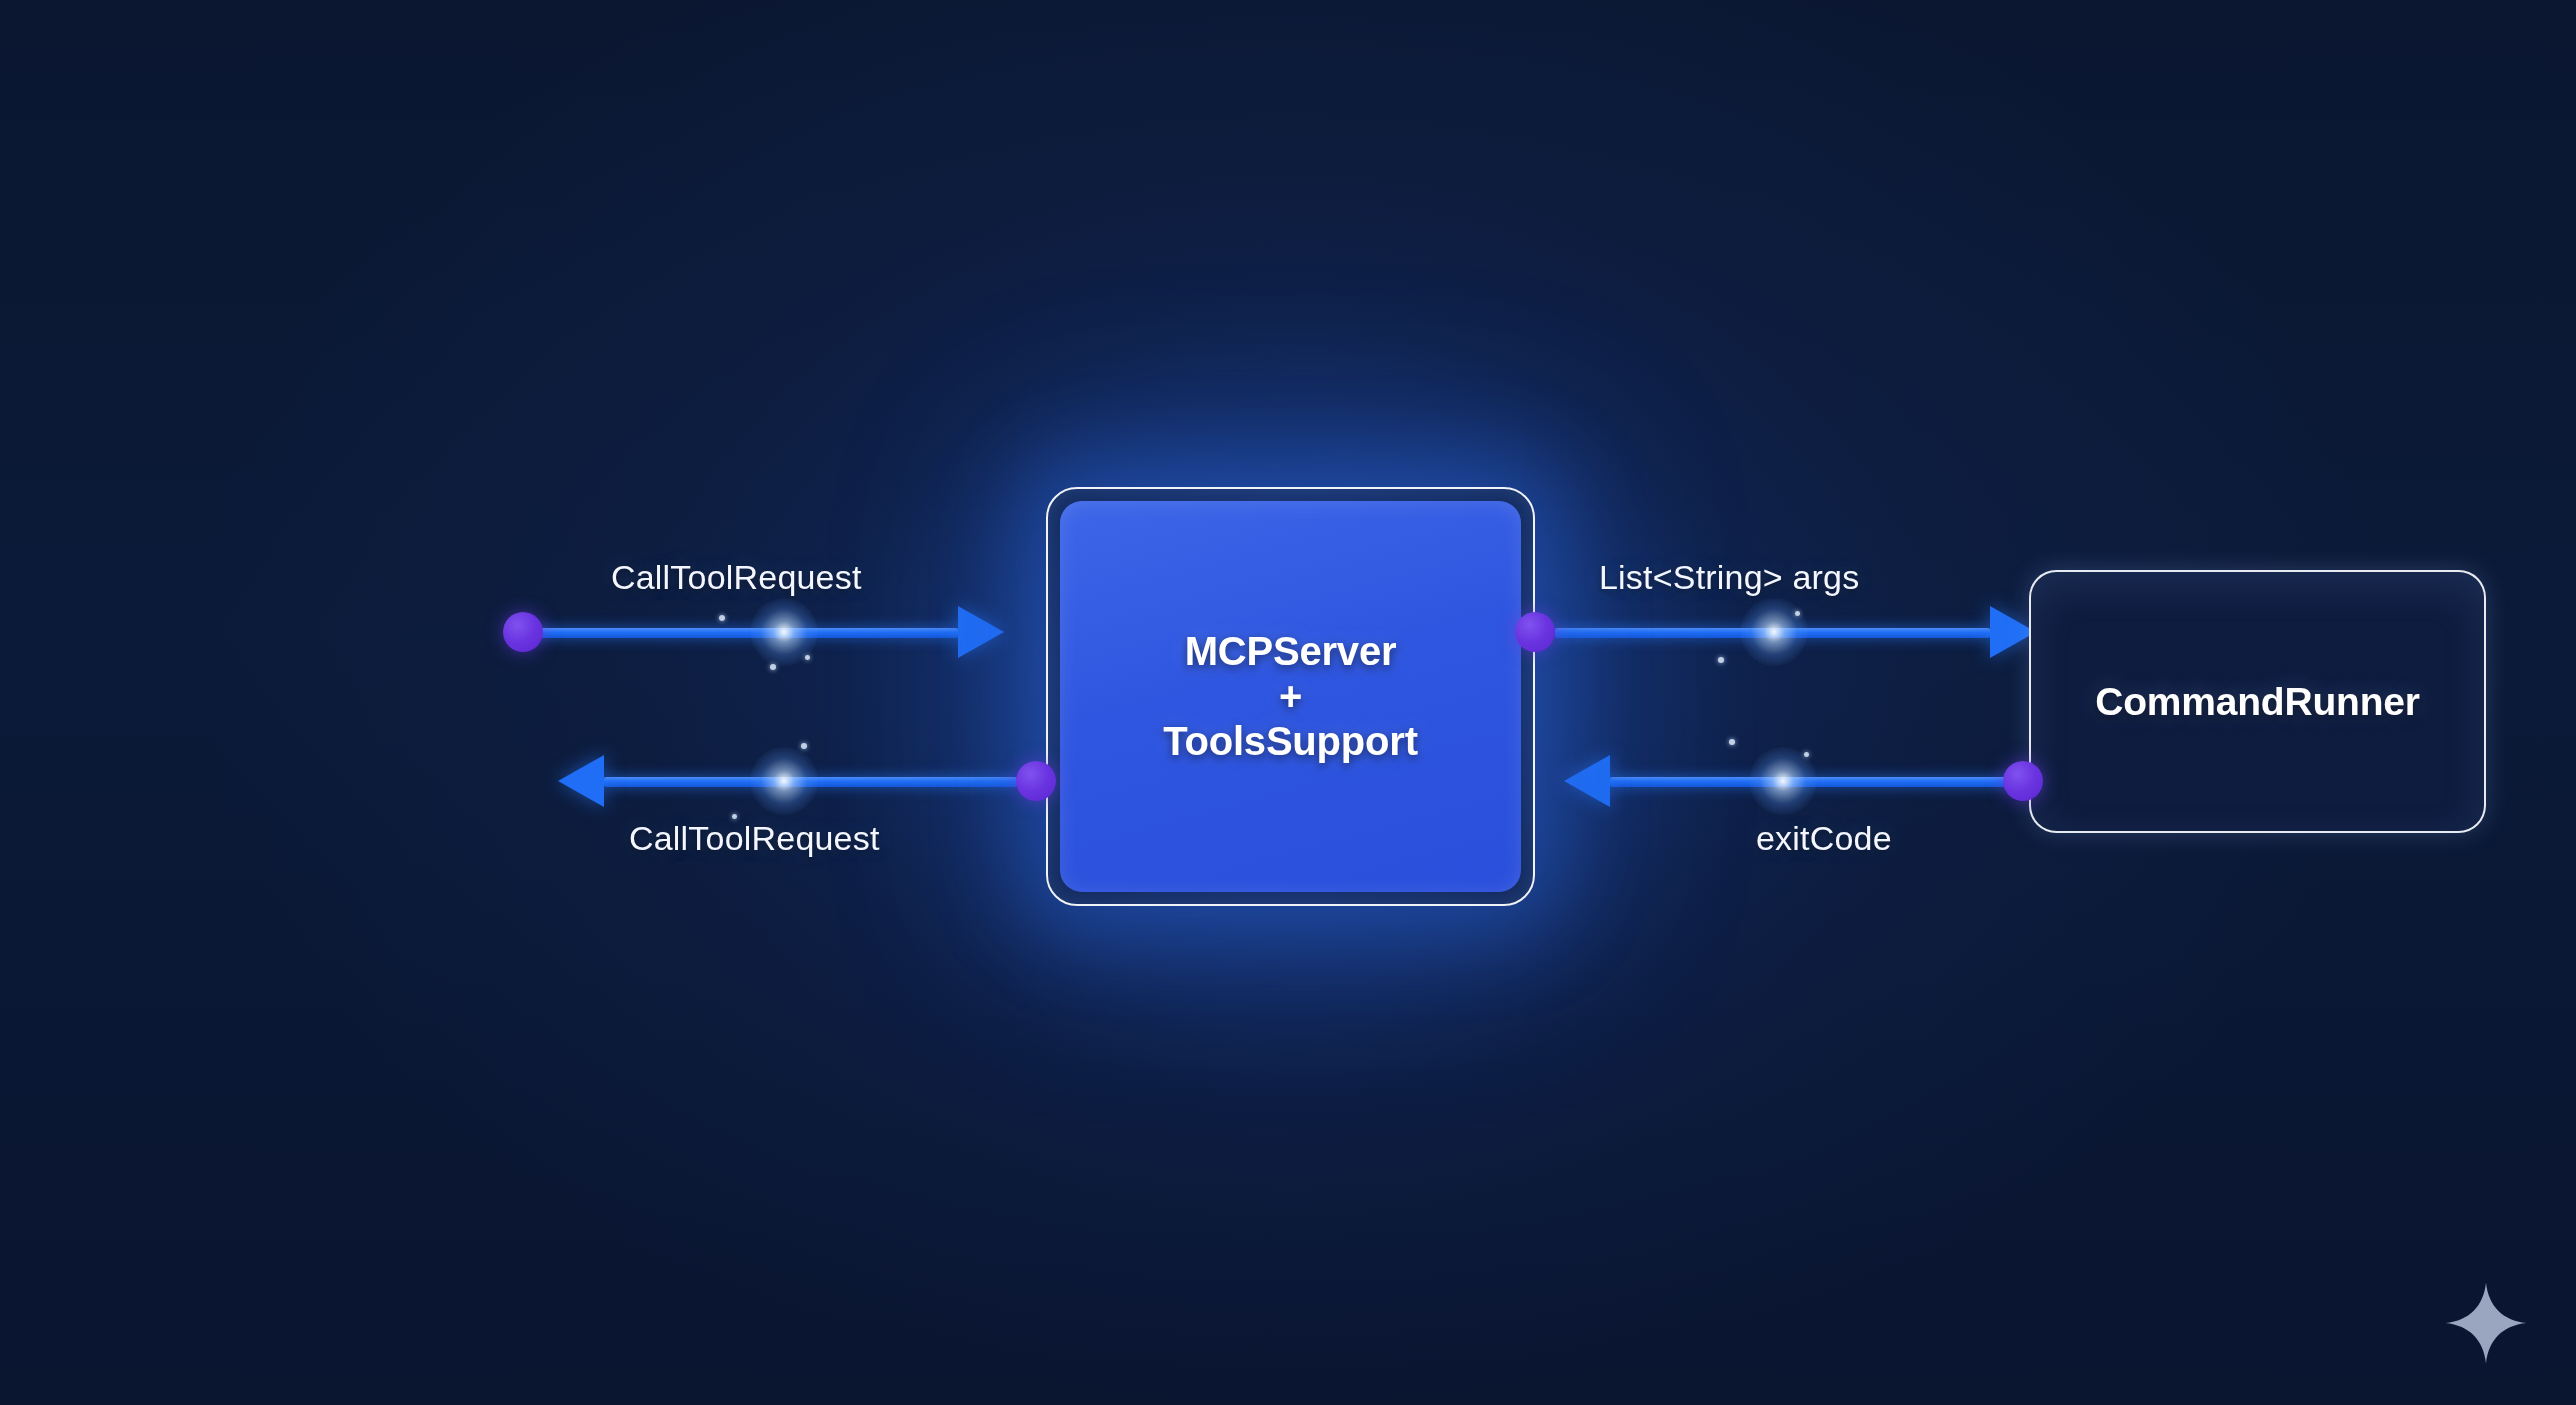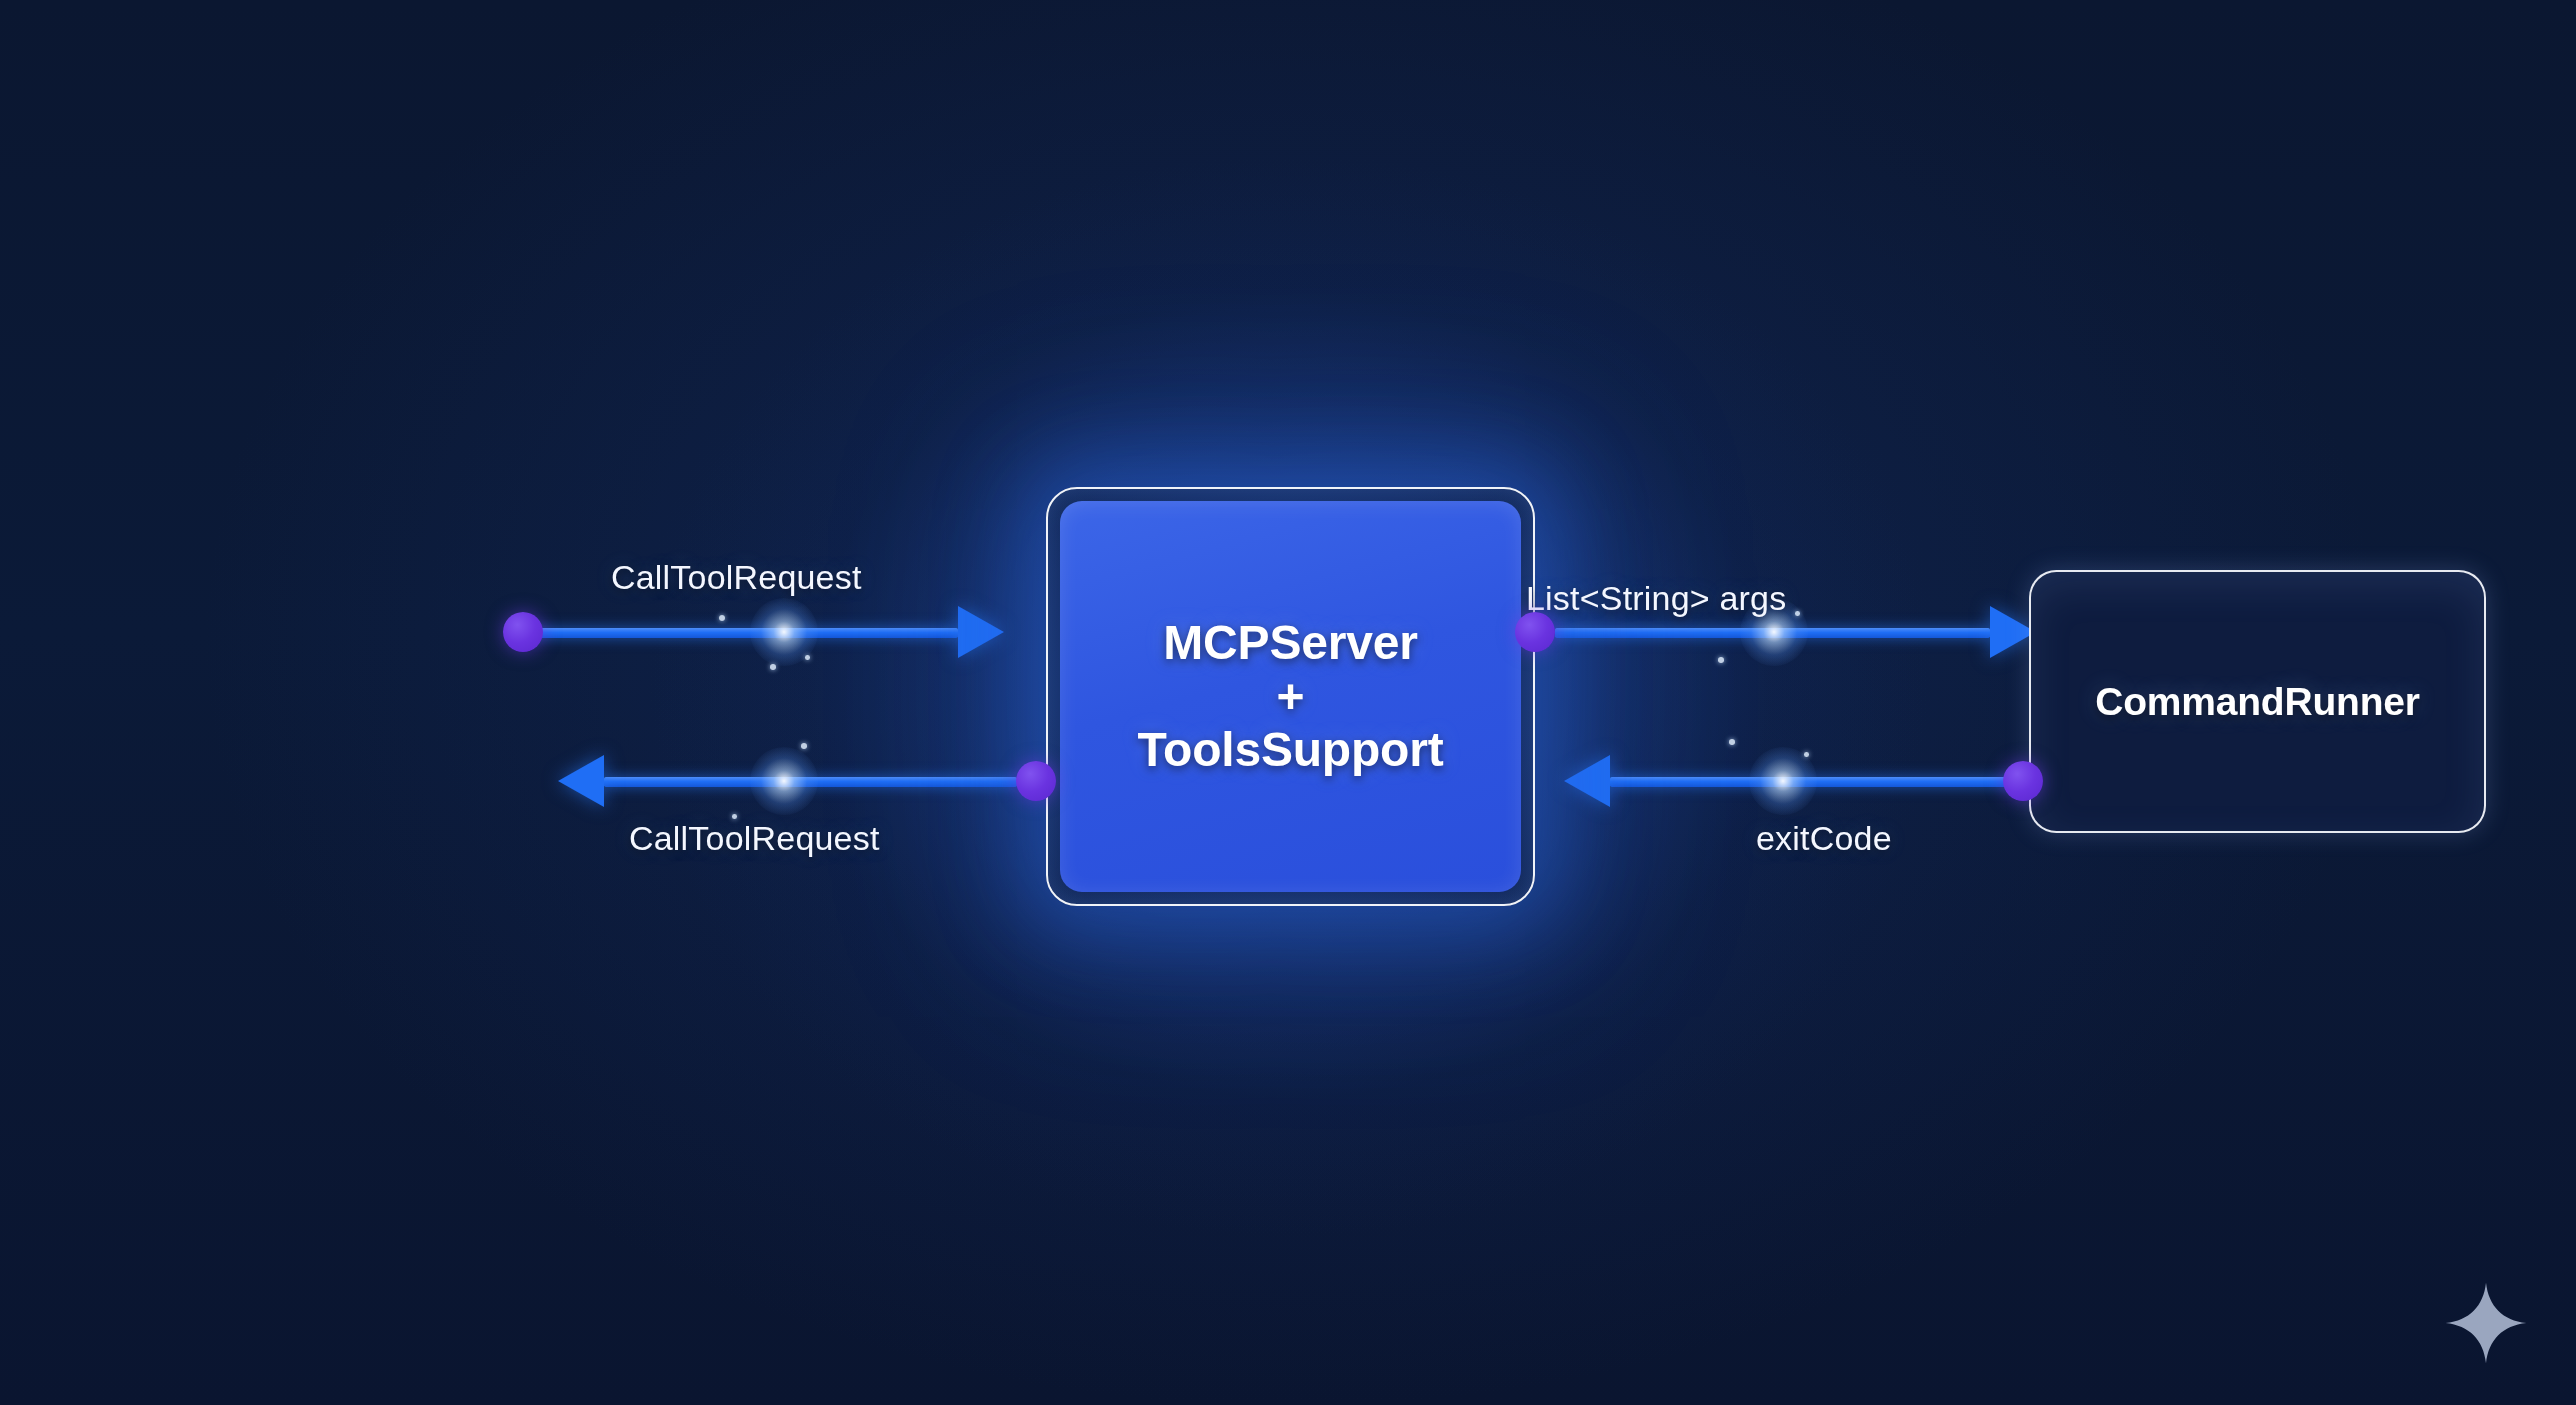--- a/index.html
+++ b/index.html
@@ -77,21 +77,21 @@
       0 0 165px 64px rgba(40,95,215,0.20),
       inset 0 0 22px rgba(120,170,255,0.20);
   }
   #server-fill {
     position: absolute;
     left: 12px; top: 12px; right: 12px; bottom: 12px;
     border-radius: 22px;
     background: linear-gradient(165deg, #3c66e8 0%, #2f56e0 45%, #2a4fdc 100%);
     box-shadow: inset 0 1.8px 20px rgba(255,255,255,0.12);
   }
-  #node-server .node-label { font-size: 48px; }
+  #node-server .node-label { font-size: 40px; }
 
   
   #node-runner {
     left: 2029px; top: 570px;
     width: 457px;  height: 263px; justify-content: center;
   }
   #node-runner .node-label { font-size: 39px; }
 
   
   .edge-line {
@@ -182,21 +182,21 @@
   <div class="microdot" style="left:801px; top:743px; width:5.5px; height:5.5px;"></div>
   <div class="microdot" style="left:732px; top:814px; width:4.6px; height:4.6px;"></div>
   <div class="edge-label" style="left:629px; top:819px;">CallToolRequest</div>
 
   <div class="edge-line" style="left:1555px; top:628px; width:435px;"></div>
   <div class="arrow-head right" style="left:1990px; top:606px;"></div>
   <div class="dot" style="left:1515px; top:612px;"></div>
   <div class="spark" style="left:1740px; top:598px;"></div>
   <div class="microdot" style="left:1718px; top:657px; width:5.5px; height:5.5px;"></div>
   <div class="microdot" style="left:1795px; top:611px; width:4.6px; height:4.6px;"></div>
-  <div class="edge-label" style="left:1526px; top:558px;margin-top:21px;">List&lt;String&gt; args</div>
+  <div class="edge-label" style="left:1599px; top:558px;">List&lt;String&gt; args</div>
 
   <div class="edge-line" style="left:1610px; top:777px; width:413px;"></div>
   <div class="arrow-head left" style="left:1564px; top:755px;"></div>
   <div class="dot" style="left:2003px; top:761px;"></div>
   <div class="spark" style="left:1749px; top:747px;"></div>
   <div class="microdot" style="left:1729px; top:739px; width:5.5px; height:5.5px;"></div>
   <div class="microdot" style="left:1804px; top:752px; width:4.6px; height:4.6px;"></div>
   <div class="edge-label" style="left:1756px; top:819px;">exitCode</div>
 
 

